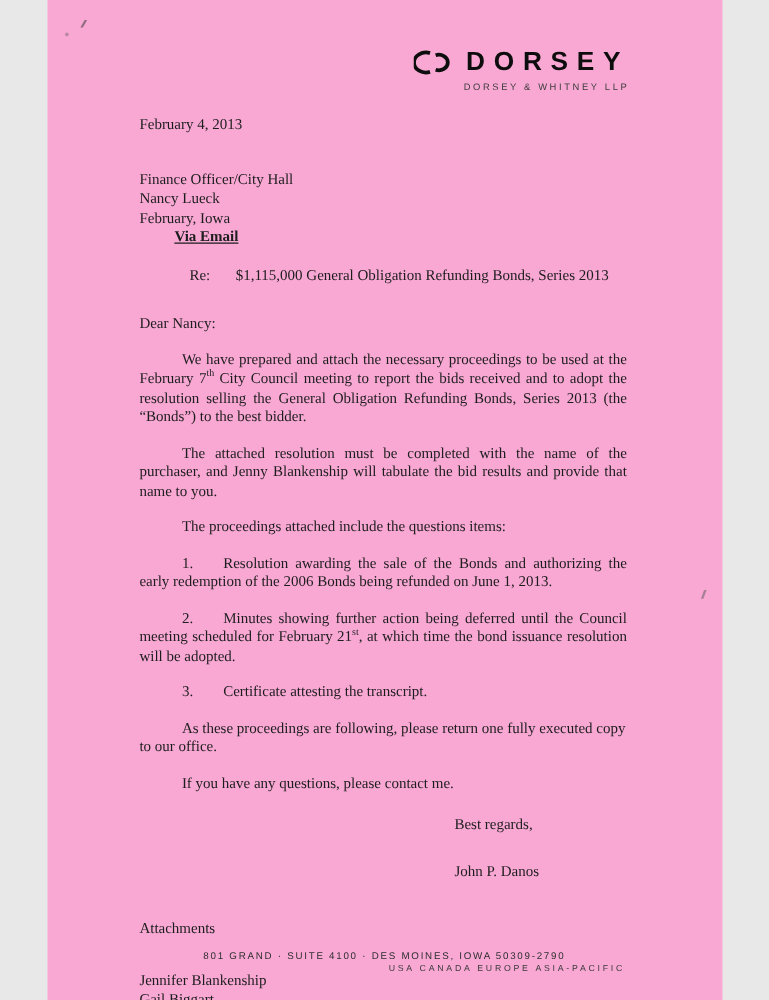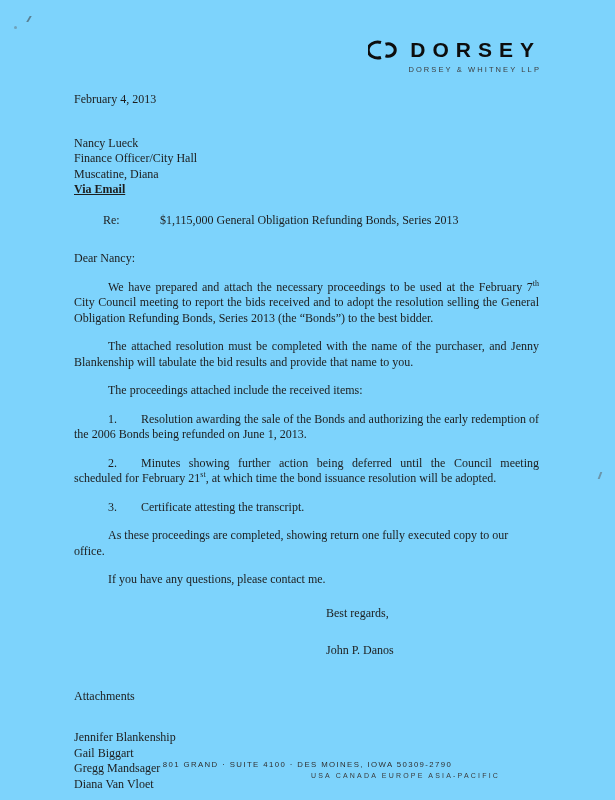--- a/index.html
+++ b/index.html
@@ -1,21 +1,21 @@
 <!DOCTYPE html>
 <html><head>
 <meta charset="utf-8">
 <style>
   html, body { margin: 0; padding: 0; background: #e8e8e8; }
   .page {
     position: relative;
-    width: 615px;
+    width: 540px;
     height: 800px;
     margin: 0 auto;
-    background: #7dd3fc;
+    background: #f9a8d4;
     font-family: "Liberation Serif", serif;
     color: #1d1d1d;
     overflow: hidden;
   }
   
   .artifact-tl { position: absolute; left: 28px; top: 16px; width: 10px; height: 6px;
     border-left: 2px solid rgba(60,60,60,.55); transform: skewX(-30deg); }
   .artifact-tl2 { position: absolute; left: 14px; top: 26px; width: 3px; height: 3px;
     background: rgba(90,90,90,.4); border-radius: 50%; }
   .artifact-r { position: absolute; right: 14px; top: 472px; width: 2px; height: 7px;
@@ -31,23 +31,23 @@
     font-family: "Liberation Sans", sans-serif;
     font-size: 7.5px; letter-spacing: 2.1px; color: #3c3c3c; margin-top: 3px;
   }
 
   .content {
     position: absolute; left: 74px; right: 76px; top: 92px;
     font-size: 12px; line-height: 15.5px;
   }
   .date-line { margin-bottom: 28px; }
   .recipient-block { margin-bottom: 15px; }
-  .via-email { font-weight: bold; text-decoration: underline; }
+  .via-email { font-weight: bold; text-decoration: underline; margin-left: 28px; }
 
-  .re-block { display: flex; margin-left: 29px; margin-bottom: 16px; gap: 20px; }
+  .re-block { display: flex; margin-left: 40px; margin-bottom: 16px; }
   .re-label { width: 37px; flex: 0 0 37px; }
   .re-lines { }
 
   .salutation { margin-bottom: 13px; margin-top: 23px; }
 
   .para {
     margin: 0 0 13px 0;
     text-indent: 34px;
     text-align: justify;
   }
@@ -94,48 +94,48 @@
       <span class="logo-word">DORSEY</span>
     </div>
     <div class="logo-sub">DORSEY &amp; WHITNEY LLP</div>
   </div>
 
   <div class="content">
 
     <div class="date-line">February 4, 2013</div>
 
     <div class="recipient-block">
+      <div>Finance Officer/City Hall</div>
       <div>Nancy Lueck</div>
-      <div>Finance Officer/City Hall</div>
-      <div>Muscatine, Diana</div>
+      <div>February, Iowa</div>
       <div class="via-email">Via Email</div>
     </div>
 
     <div class="re-block">
       <div class="re-label">Re:</div>
       <div class="re-lines">
         <div>$1,115,000 General Obligation Refunding Bonds, Series 2013</div>
       </div>
     </div>
 
     <div class="salutation">Dear Nancy:</div>
 
     <p class="para"><span>We have prepared and attach the necessary proceedings to be used at the February 7</span><sup>th</sup><span> City Council meeting to report the bids received and to adopt the resolution selling the General Obligation Refunding Bonds, Series 2013 (the “Bonds”) to the best bidder.</span></p>
 
     <p class="para">The attached resolution must be completed with the name of the purchaser, and Jenny Blankenship will tabulate the bid results and provide that name to you.</p>
 
-    <p class="para no-justify">The proceedings attached include the received items:</p>
+    <p class="para no-justify">The proceedings attached include the questions items:</p>
 
     <p class="para"><span class="item-num">1.</span><span>Resolution awarding the sale of the Bonds and authorizing the early redemption of the 2006 Bonds being refunded on June 1, 2013.</span><sup></sup><span></span></p>
 
     <p class="para"><span class="item-num">2.</span><span>Minutes showing further action being deferred until the Council meeting scheduled for February 21</span><sup>st</sup><span>, at which time the bond issuance resolution will be adopted.</span></p>
 
     <p class="para"><span class="item-num">3.</span><span>Certificate attesting the transcript.</span></p>
 
-    <p class="para no-justify">As these proceedings are completed, showing return one fully executed copy to our office.</p>
+    <p class="para no-justify">As these proceedings are following, please return one fully executed copy to our office.</p>
 
     <p class="para no-justify">If you have any questions, please contact me.</p>
 
     <div class="closing-block">
       <div class="closing-line">Best regards,</div>
       <div class="signature-line">John P. Danos</div>
     </div>
 
     <div class="attachments-line">Attachments</div>
 

